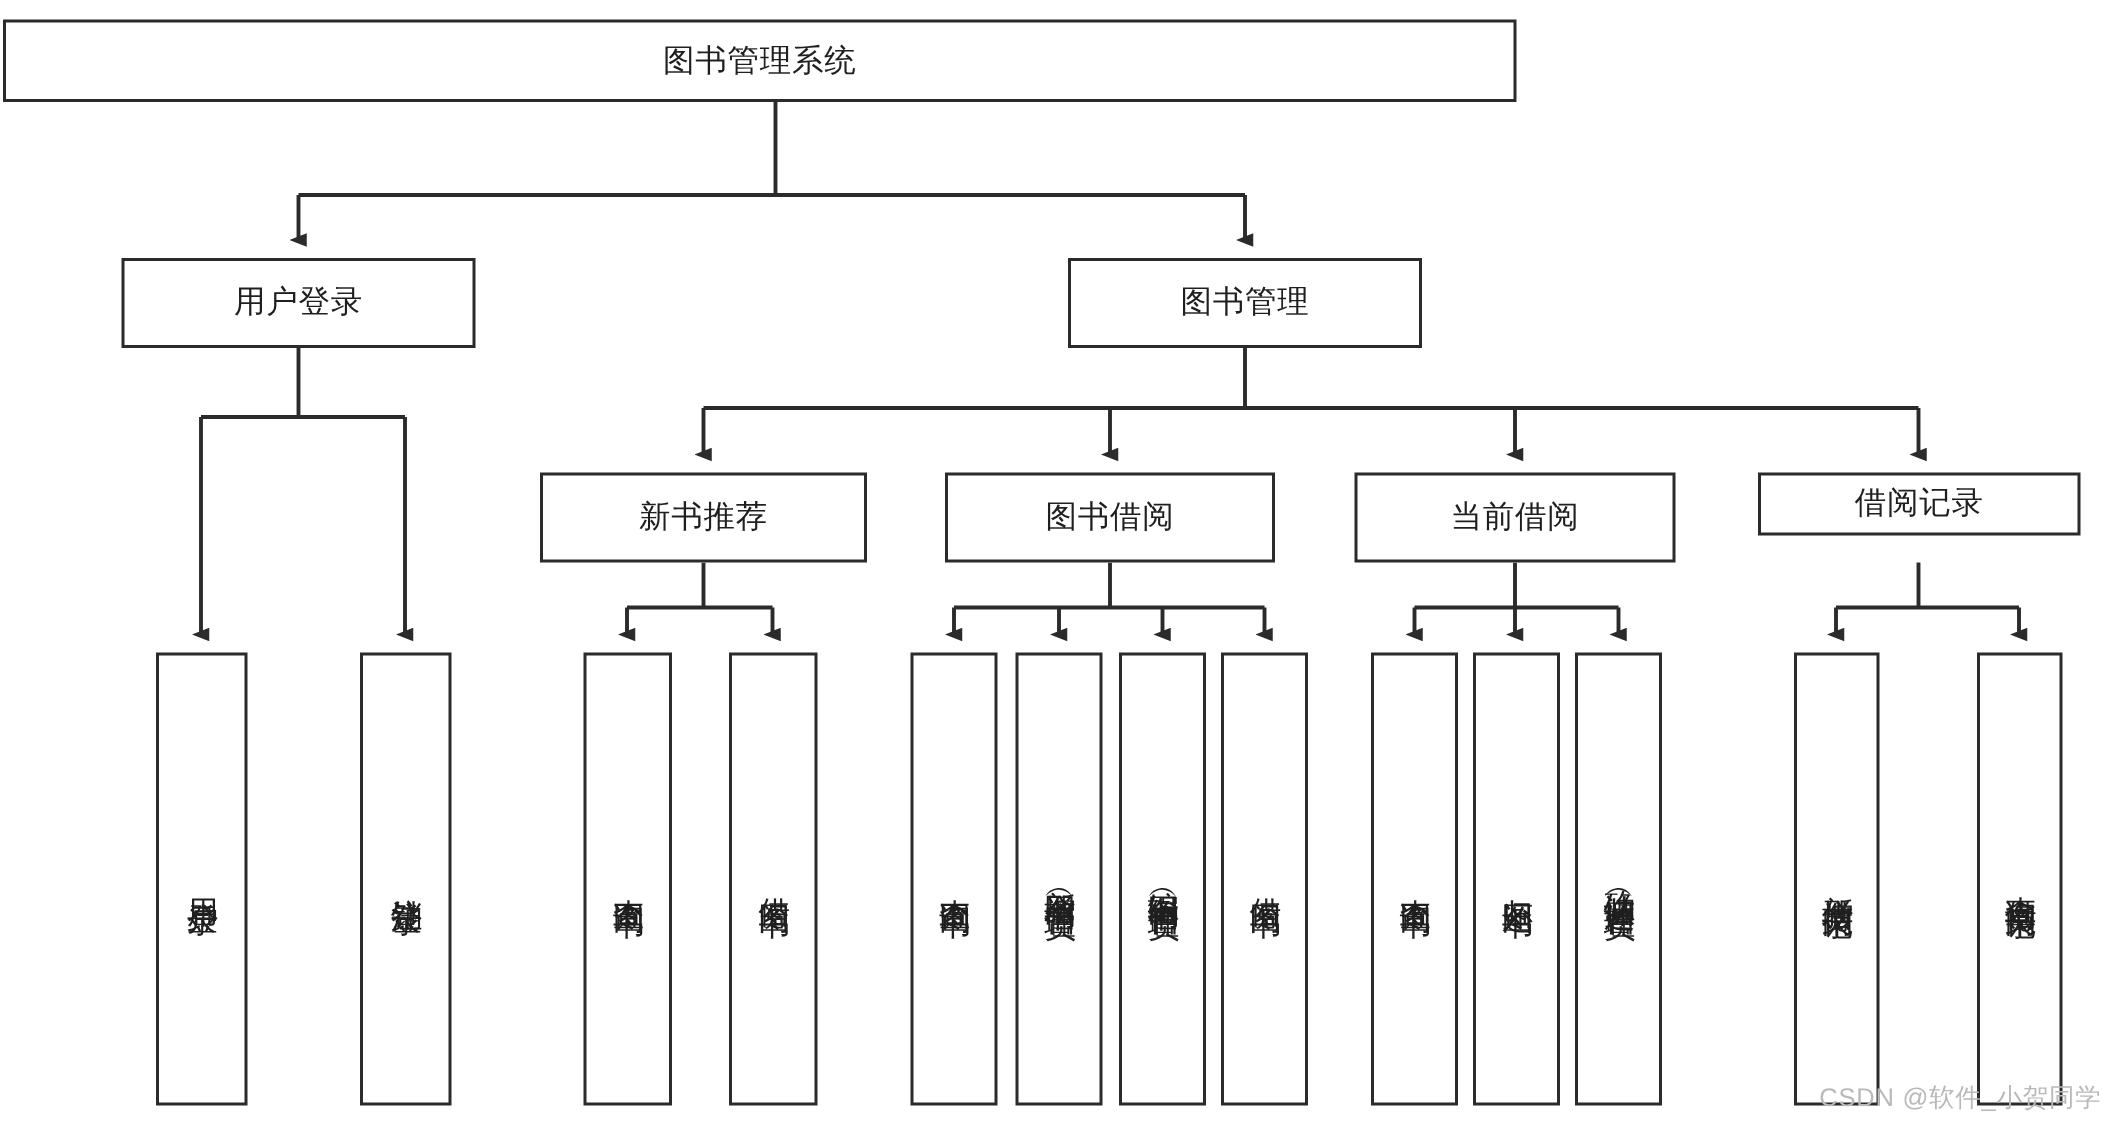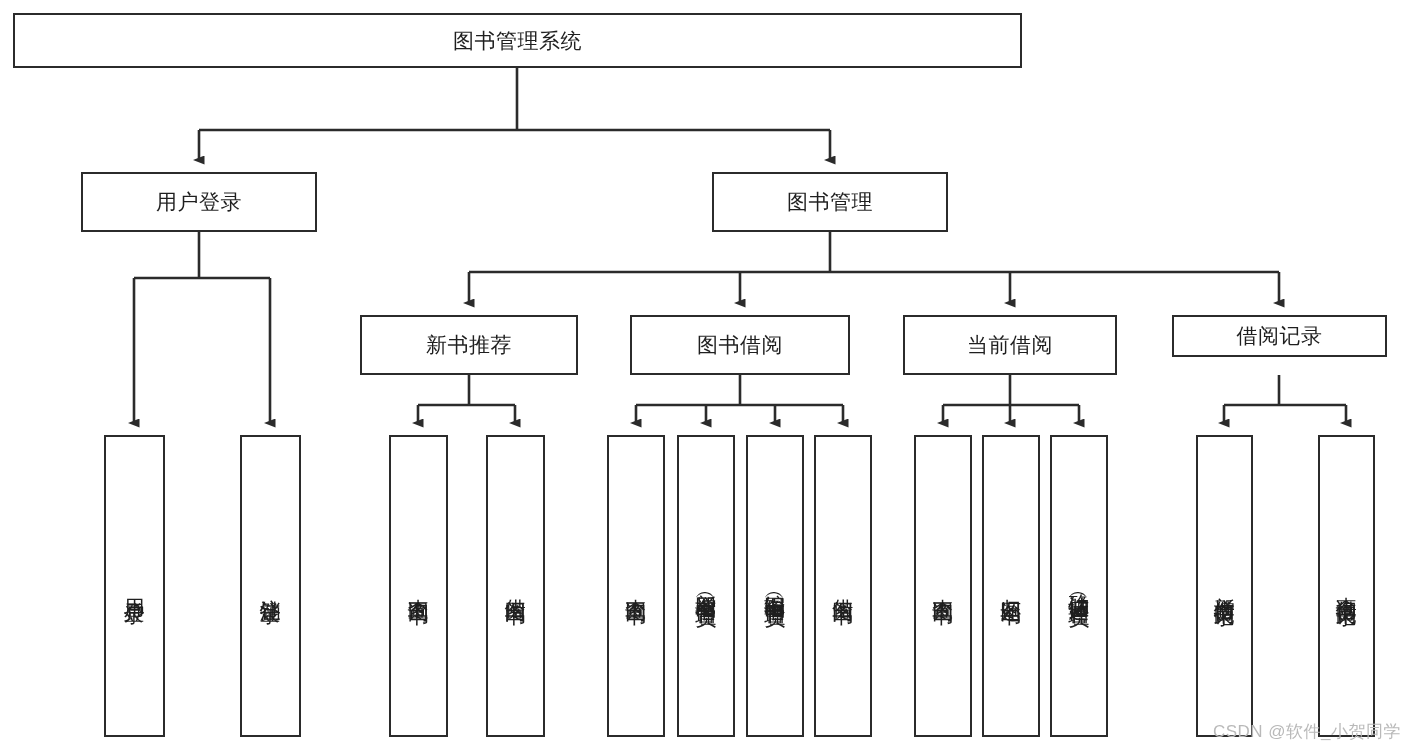--- a/index.html
+++ b/index.html
@@ -113,21 +113,21 @@
       <path d="M1010,405 L1010,423" marker-end="url(#arrow)"></path>
       <path d="M1079,405 L1079,423" marker-end="url(#arrow)"></path>
 
       <path d="M1279,375 L1279,405"></path>
       <path d="M1224,405 L1346,405"></path>
       <path d="M1224,405 L1224,423" marker-end="url(#arrow)"></path>
       <path d="M1346,405 L1346,423" marker-end="url(#arrow)"></path>
     </g>
   </svg>
 
-  <div class="node" style="left:13px; top:13px; width:1009px; height:55px;">
+  <div class="node" style="left:2px; top:13px; width:1009px; height:55px;">
     <span class="label">图书管理系统</span>
   </div>
 
   <div class="node" style="left:81px; top:172px; width:236px; height:60px;">
     <span class="label">用户登录</span>
   </div>
   <div class="node" style="left:360px; top:315px; width:218px; height:60px;">
     <span class="label">新书推荐</span>
   </div>
 

